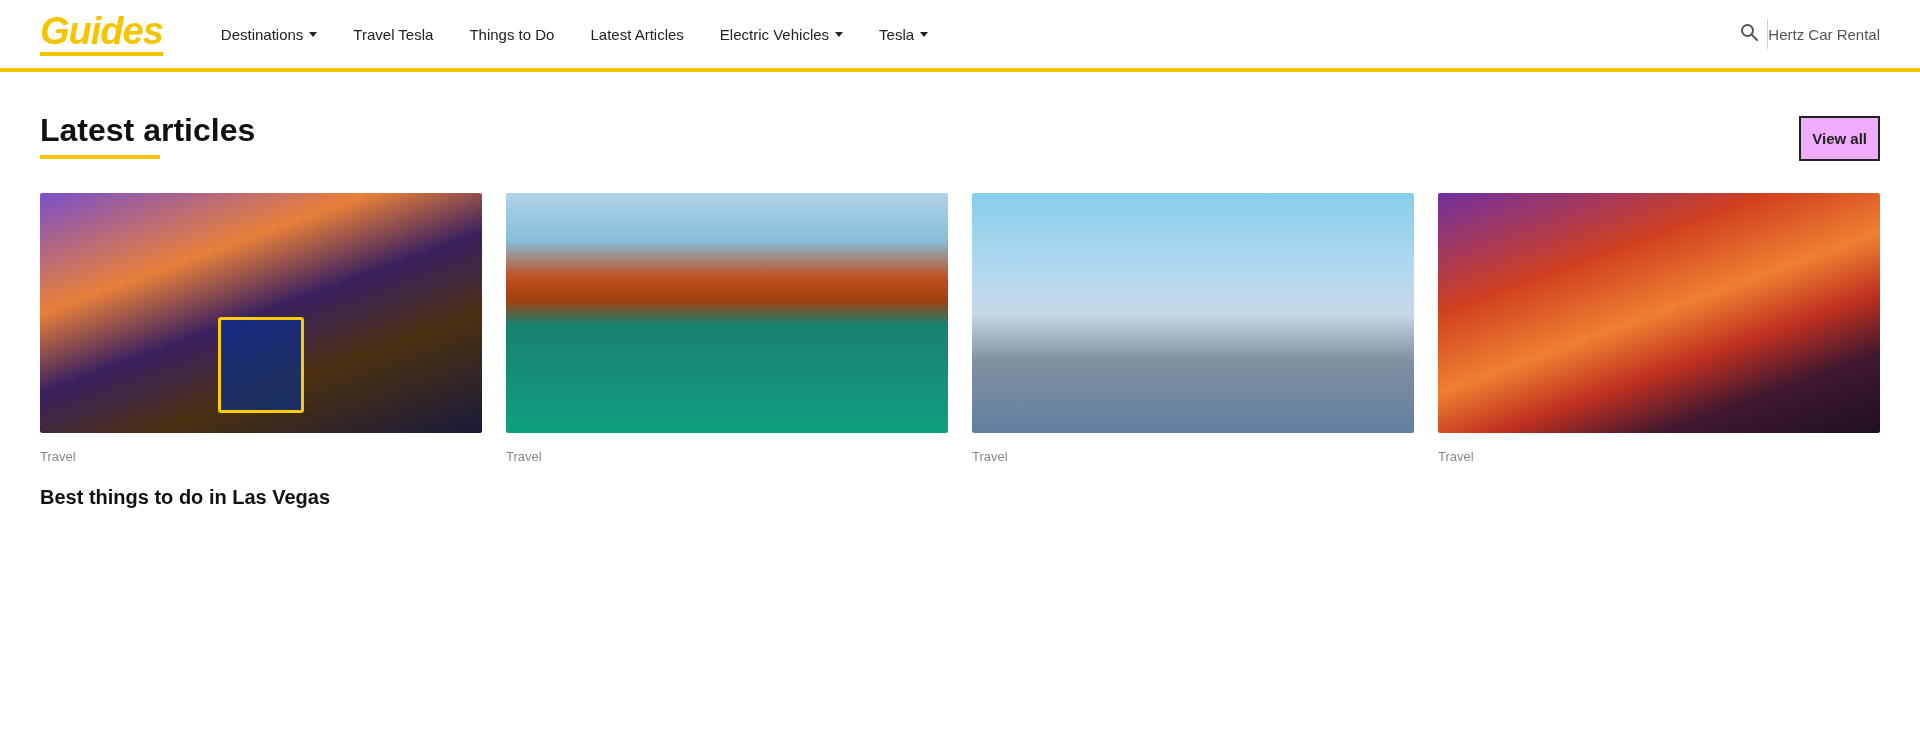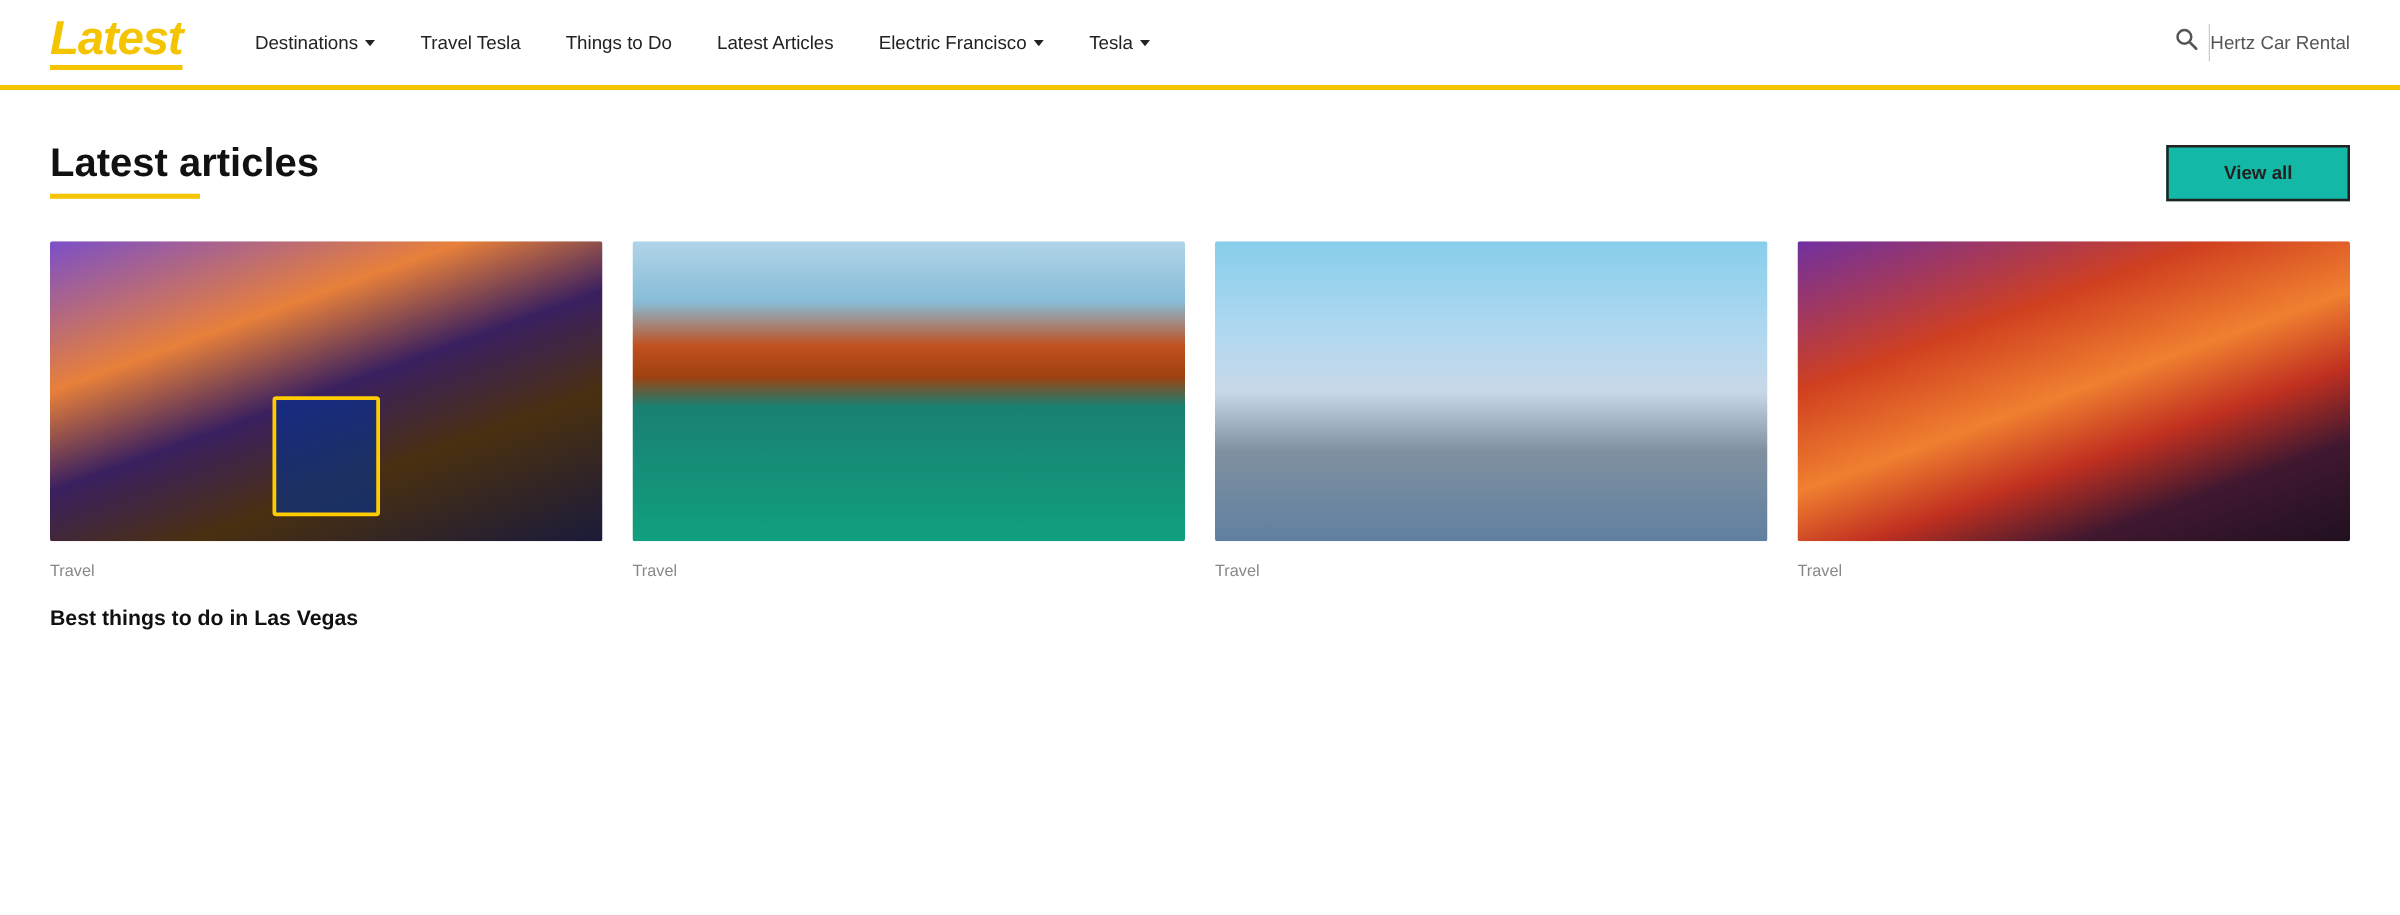--- a/index.html
+++ b/index.html
@@ -106,22 +106,22 @@
       color: #111;
       margin-bottom: 6px;
     }
     .section-title-underline {
       height: 4px;
       width: 120px;
       background: #f5c400;
     }
     .view-all-btn {
       border: 2px solid #222;
-      background: #14b8a6;
-      padding: 12px 44px;
+      background: #f0abfc;
+      padding: 12px 11px;
       font-size: 15px;
       font-weight: 600;
       cursor: pointer;
       color: #222;
       white-space: nowrap;
       margin-top: 4px;
     }
 
     
     .articles-grid {
@@ -142,21 +142,21 @@
     .article-image .img-placeholder {
       width: 100%;
       height: 100%;
     }
     .article-category {
       font-size: 13px;
       color: #888;
       margin-bottom: 20px;
     }
     .article-title {
-      font-size: 17px;
+      font-size: 20px;
       font-weight: 700;
       color: #111;
       line-height: 1.3;
     }
 
     
     .img-las-vegas {
       background: linear-gradient(160deg, #7b4fc9 0%, #e8803a 30%, #3a2060 50%, #4a3010 70%, #1a1a3a 100%);
       position: relative;
     }
@@ -182,21 +182,21 @@
       background: rgba(0,50,150,0.6);
       border: 3px solid #ffcc00;
       border-radius: 3px;
     }
   </style>
 </head>
 <body>
 
 <header class="header">
   <div class="logo">
-    <span class="logo-text">Latest</span>
+    <span class="logo-text">Guides</span>
     <div class="logo-underline"></div>
   </div>
 
   <nav>
 
     <a class="nav-item">
       <span>Destinations</span>
       <span class="chevron"></span>
     </a>
 
@@ -206,21 +206,21 @@
 
     <a class="nav-item">
       <span>Things to Do</span>
     </a>
 
     <a class="nav-item">
       <span>Latest Articles</span>
     </a>
 
     <a class="nav-item">
-      <span>Electric Francisco</span>
+      <span>Electric Vehicles</span>
       <span class="chevron"></span>
     </a>
 
     <a class="nav-item">
       <span>Tesla</span>
       <span class="chevron"></span>
     </a>
   </nav>
 
   <div class="header-right">

